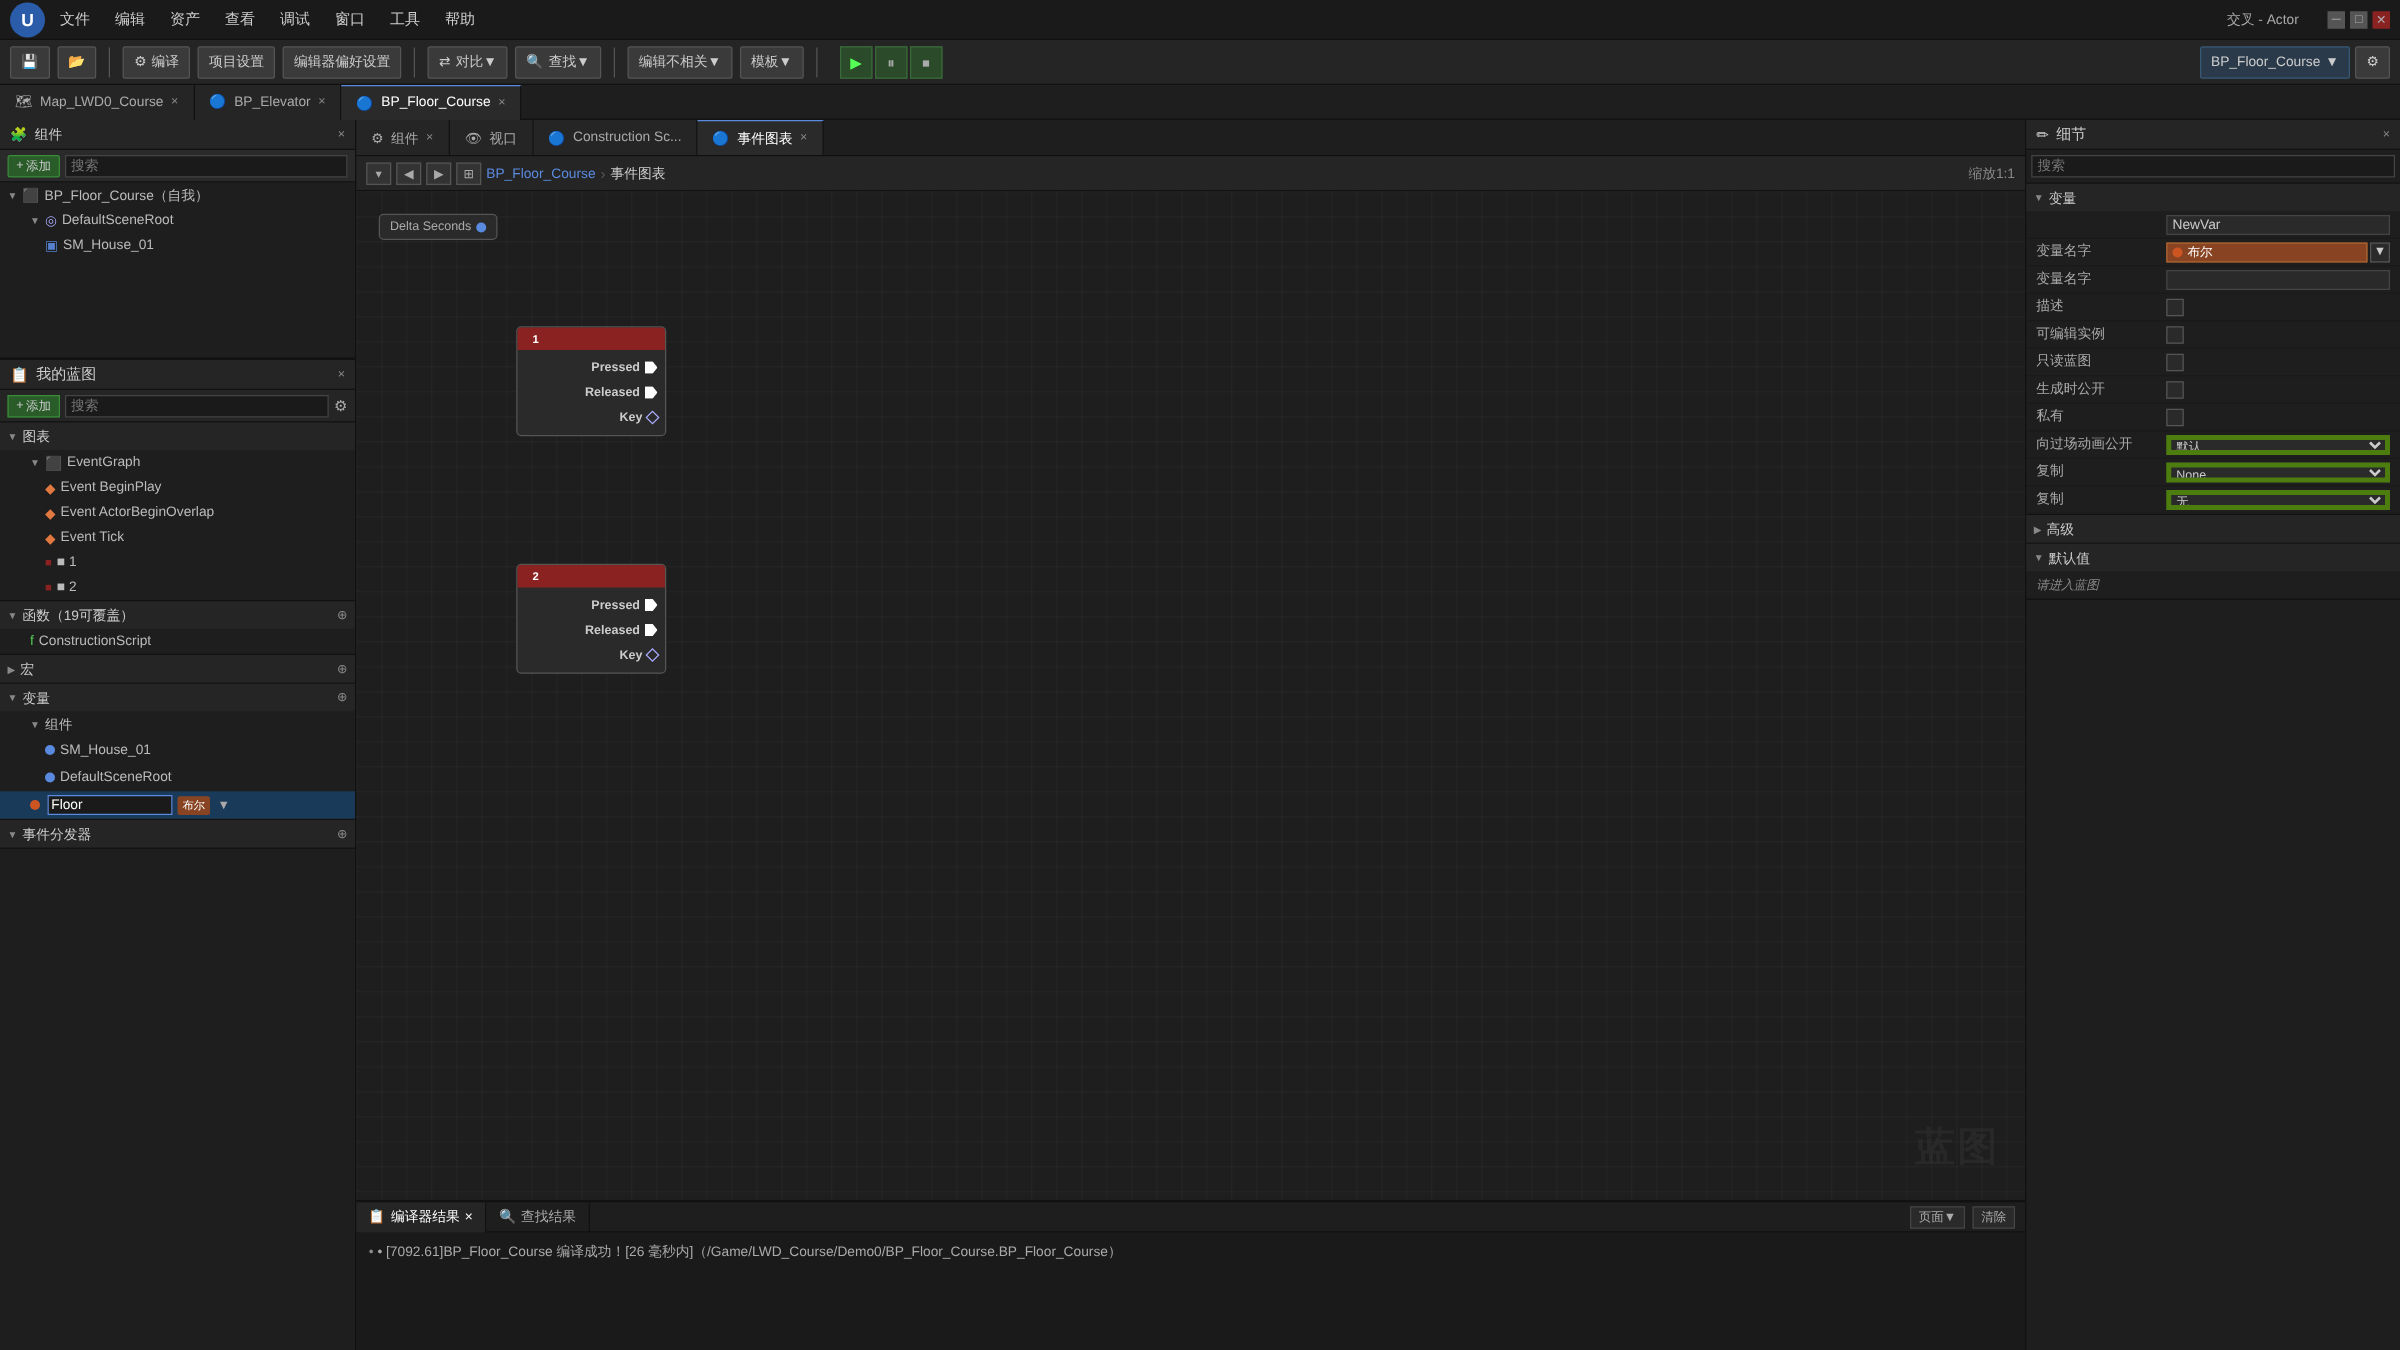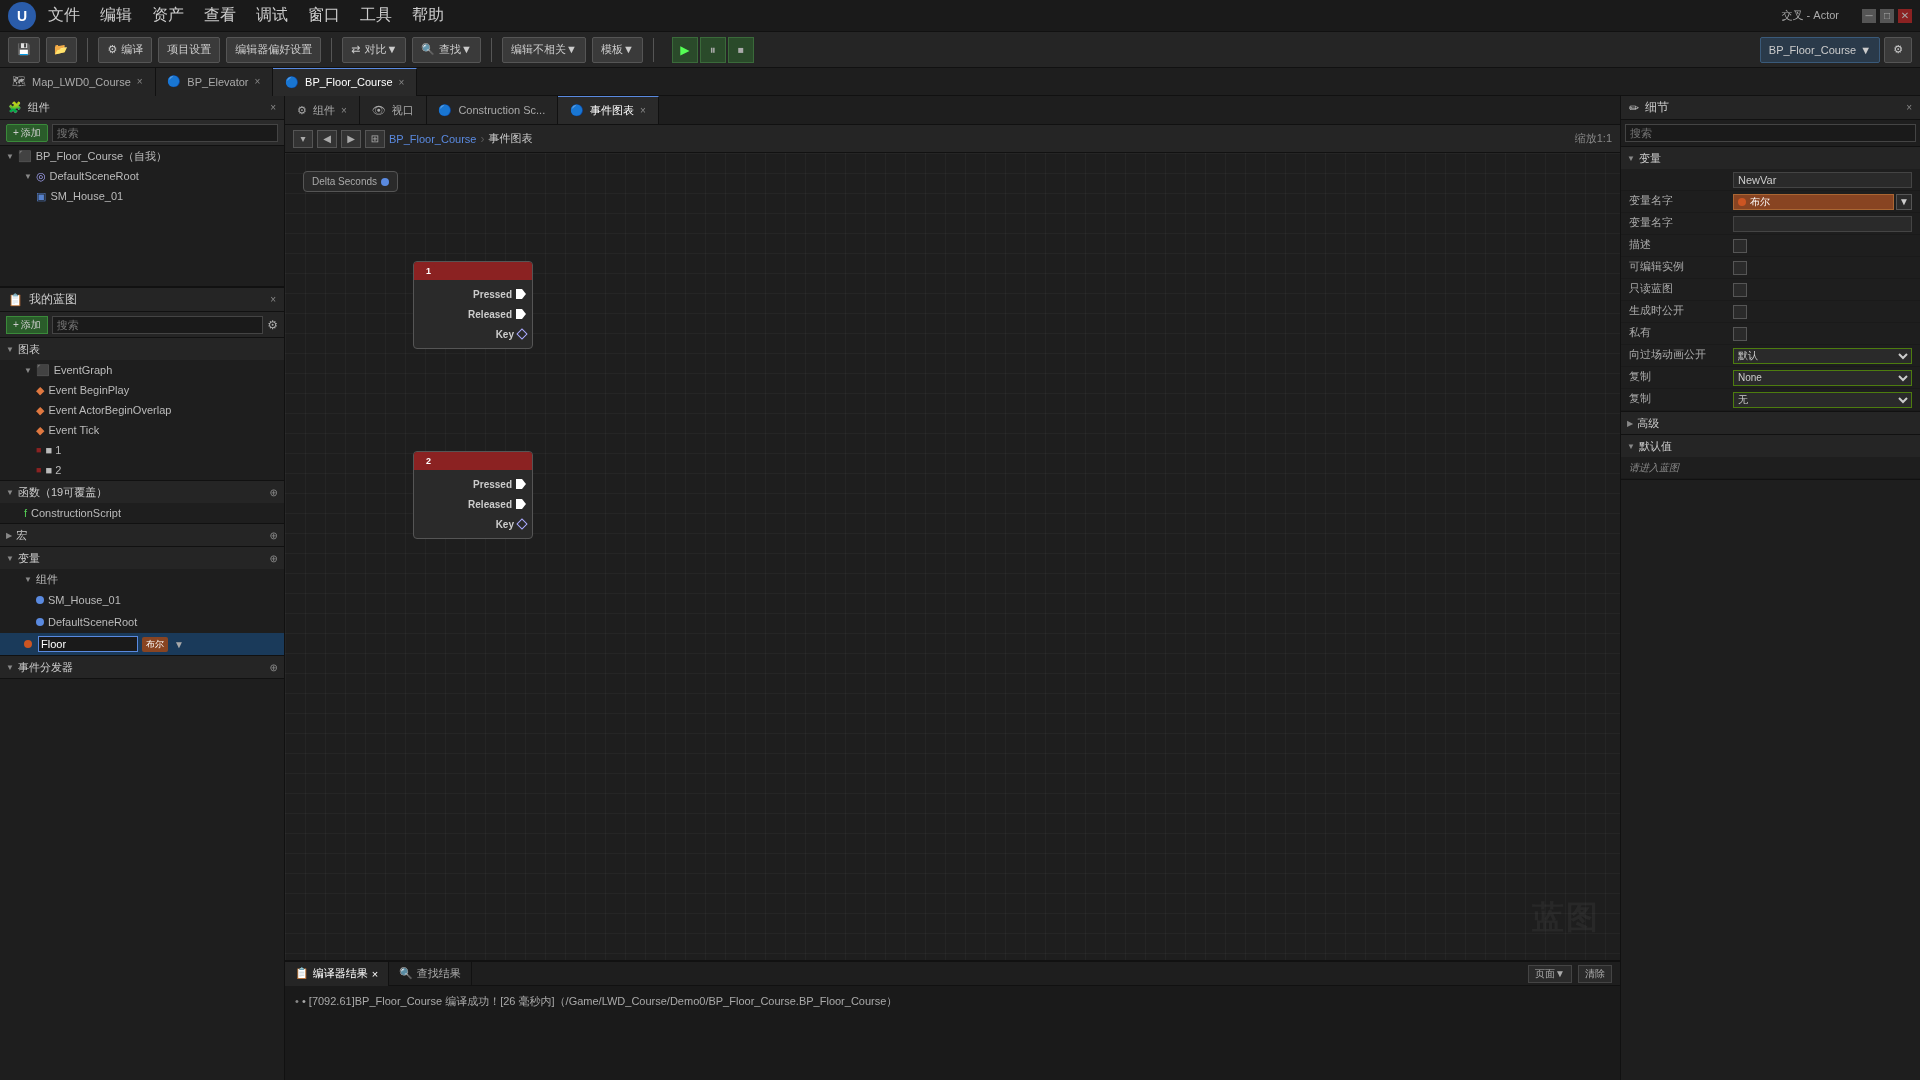--- a/index.html
+++ b/index.html
@@ -31,21 +31,21 @@
       align-items: center;
       justify-content: center;
       color: white;
       font-weight: bold;
       font-size: 14px;
       margin-right: 8px;
     }
     .menu-items {
       display: flex;
       gap: 12px;
-      font-size: 16px;
+      font-size: 12px;
       color: #ccc;
     }
     .menu-item {
       cursor: pointer;
       padding: 2px 4px;
     }
     .title-bar-right {
       margin-left: auto;
       display: flex;
       align-items: center;
@@ -482,21 +482,21 @@
       background: #2a2a2a;
       border: 1px solid #444;
       color: #ccc;
       height: 16px;
       font-size: 11px;
       padding: 0 4px;
     }
     .detail-select {
       flex: 1;
       background: #2a2a2a;
-      border: 1px solid #4d7c0f;
+      border: 4px solid #4d7c0f;
       color: #ccc;
       height: 16px;
       font-size: 10px;
     }
     .checkbox-indicator {
       width: 14px;
       height: 14px;
       background: #2a2a2a;
       border: 1px solid #555;
       display: inline-block;

